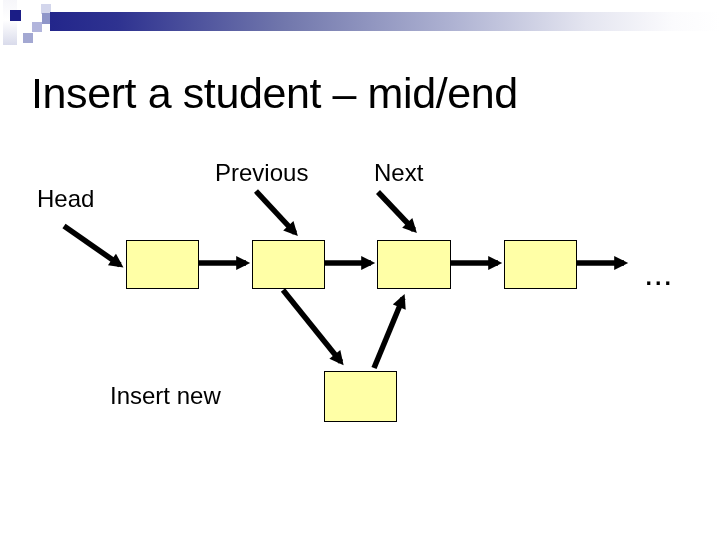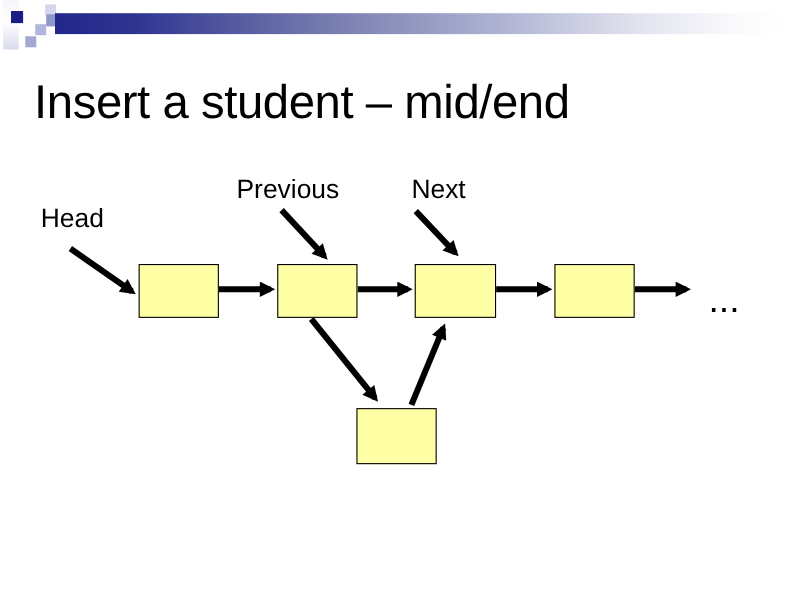--- a/index.html
+++ b/index.html
@@ -74,15 +74,16 @@
 
 <div id="nodes">
     <div class="node" style="left: 126px; top: 240px; width: 73px; height: 49px; background: rgb(255, 255, 166); border-color: rgb(0, 0, 0);"></div>
     <div class="node" style="left: 252px; top: 240px; width: 73px; height: 49px; background: rgb(255, 255, 166); border-color: rgb(0, 0, 0);"></div>
     <div class="node" style="left: 377px; top: 240px; width: 74px; height: 49px; background: rgb(255, 255, 166); border-color: rgb(0, 0, 0);"></div>
     <div class="node" style="left: 504px; top: 240px; width: 73px; height: 49px; background: rgb(255, 255, 166); border-color: rgb(0, 0, 0);"></div>
     <div class="node" style="left: 324px; top: 371px; width: 73px; height: 51px; background: rgb(255, 255, 166); border-color: rgb(0, 0, 0);"></div>
   </div>
 
 <div class="insert">
+  <div>Insert new</div>
 </div>
 
 <div class="ellipsis">...</div>
 
 </body></html>

